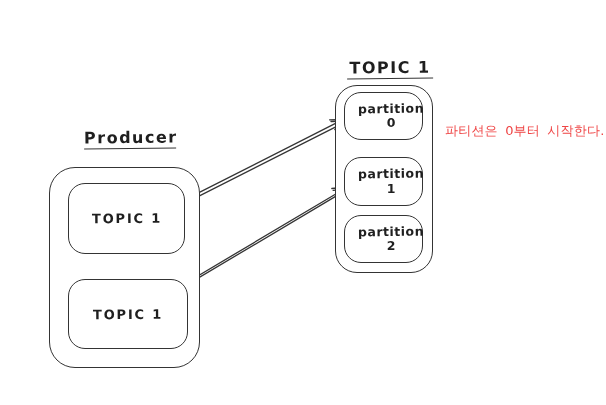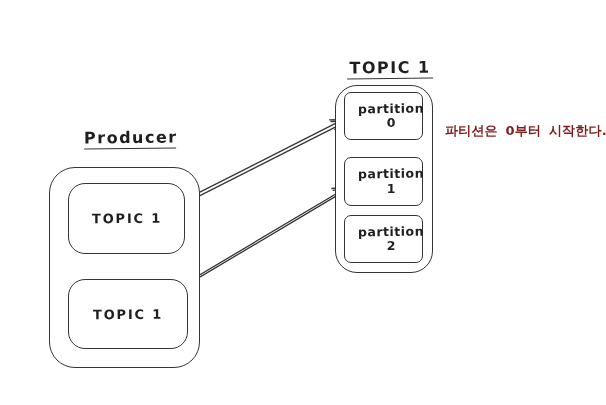--- a/index.html
+++ b/index.html
@@ -31,21 +31,21 @@
     box-sizing: border-box;
   }
   .outer-box { border-radius: 26px; }
   .topic-box {
     border-radius: 17px;
     display: flex;
     align-items: center;
     justify-content: center;
   }
   .partition-box {
-    border-radius: 7px;
+    border-radius: 17px;
     display: flex;
     flex-direction: column;
     align-items: center;
     justify-content: center;
     line-height: 1.15;
     padding-left: 15px;
   }
   .hand {
     font-family: "DejaVu Sans", sans-serif;
     color: #1f1f1f;
@@ -75,24 +75,24 @@
   }
   .partition-number {
     font-size: 12.5px;
     font-weight: 600;
   }
   .annotation {
     position: absolute;
     left: 445px;
     top: 122px;
     font-size: 13px;
-    font-weight: 700;
+    font-weight: 400;
     letter-spacing: 0.2px;
     word-spacing: 3px;
-    color: #7f1d1d;
+    color: #ef4444;
     white-space: nowrap;
   }
 </style>
 </head>
 <body>
 
 <div class="canvas">
 
   <svg class="arrows" viewBox="0 0 606 405" xmlns="http://www.w3.org/2000/svg">
     <g stroke="#343434" stroke-width="1.3" fill="none" stroke-linecap="round">

